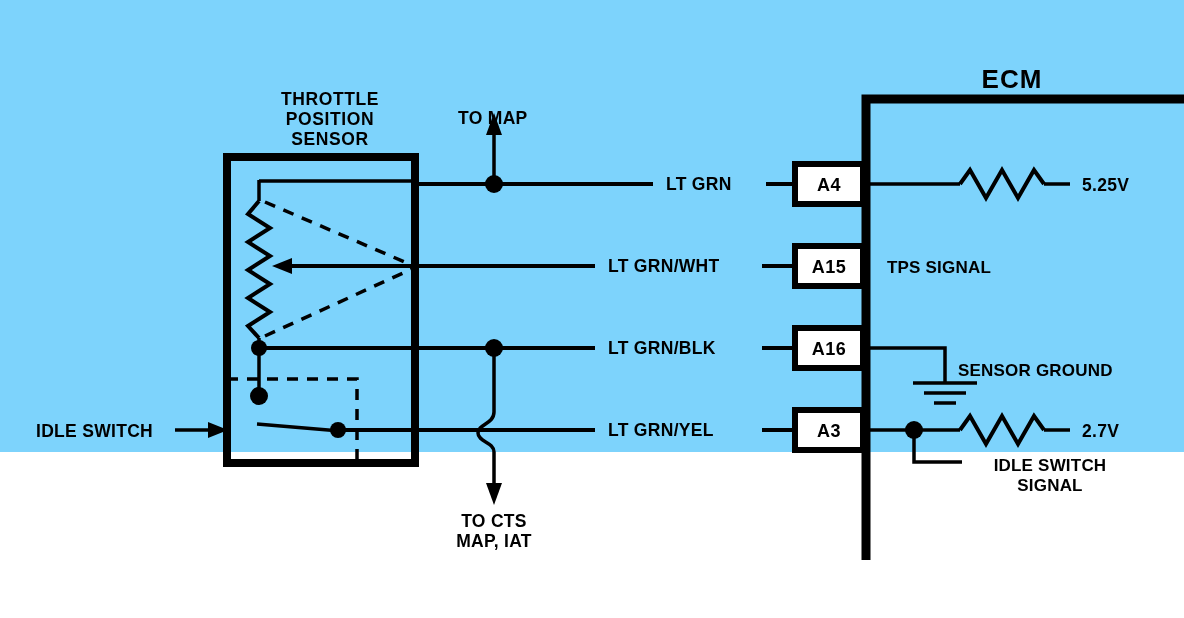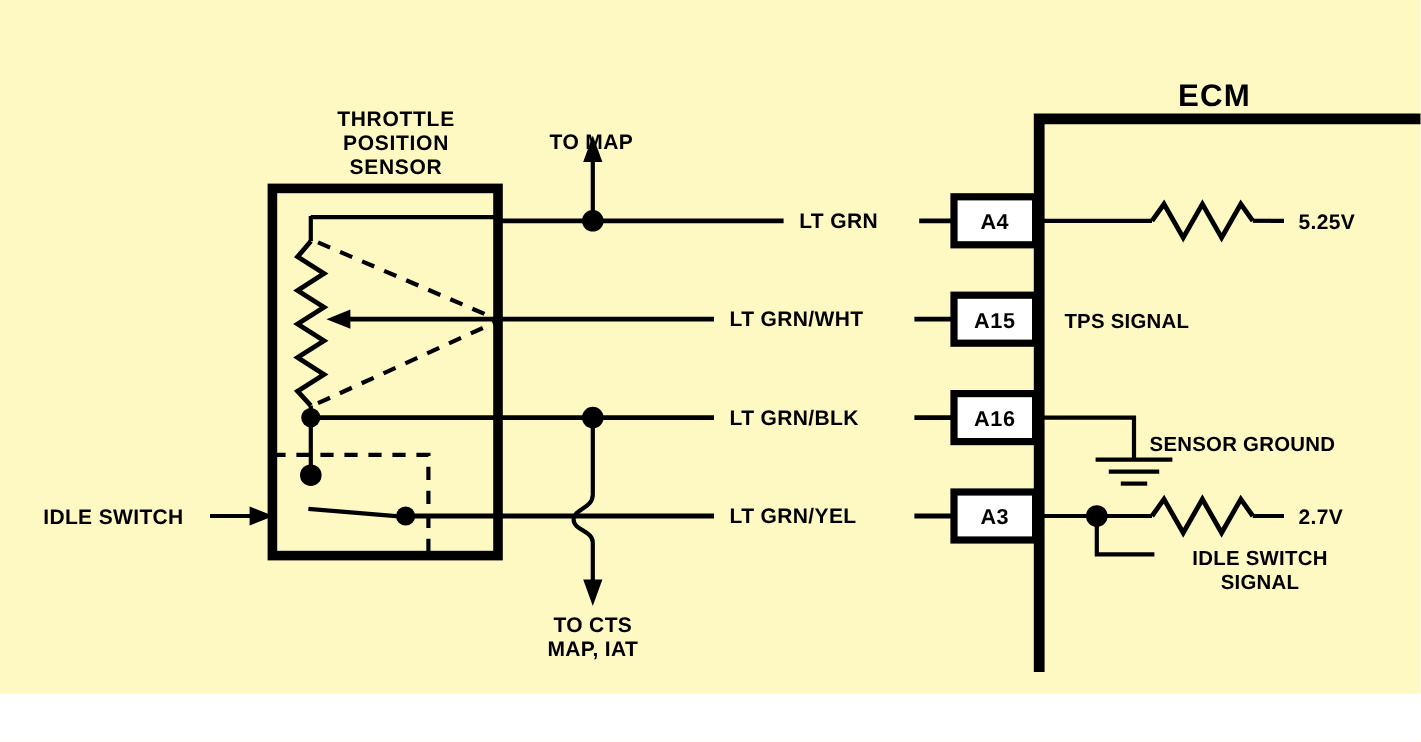--- a/index.html
+++ b/index.html
@@ -10,22 +10,22 @@
   }
   body {
     width: 1184px;
     height: 618px;
     font-family: "Liberation Sans", sans-serif;
     overflow: hidden;
   }
   #diagram-root {
     position: relative;
     width: 1184px;
-    height: 578px;
-    background: #fef9c3;
+    height: 452px;
+    background: #7dd3fc;
   }
   svg#schematic {
     display: block;
     width: 1184px;
     height: 618px;
   }
   .wire {
     stroke: #000000;
     stroke-width: 4;
     fill: none;

